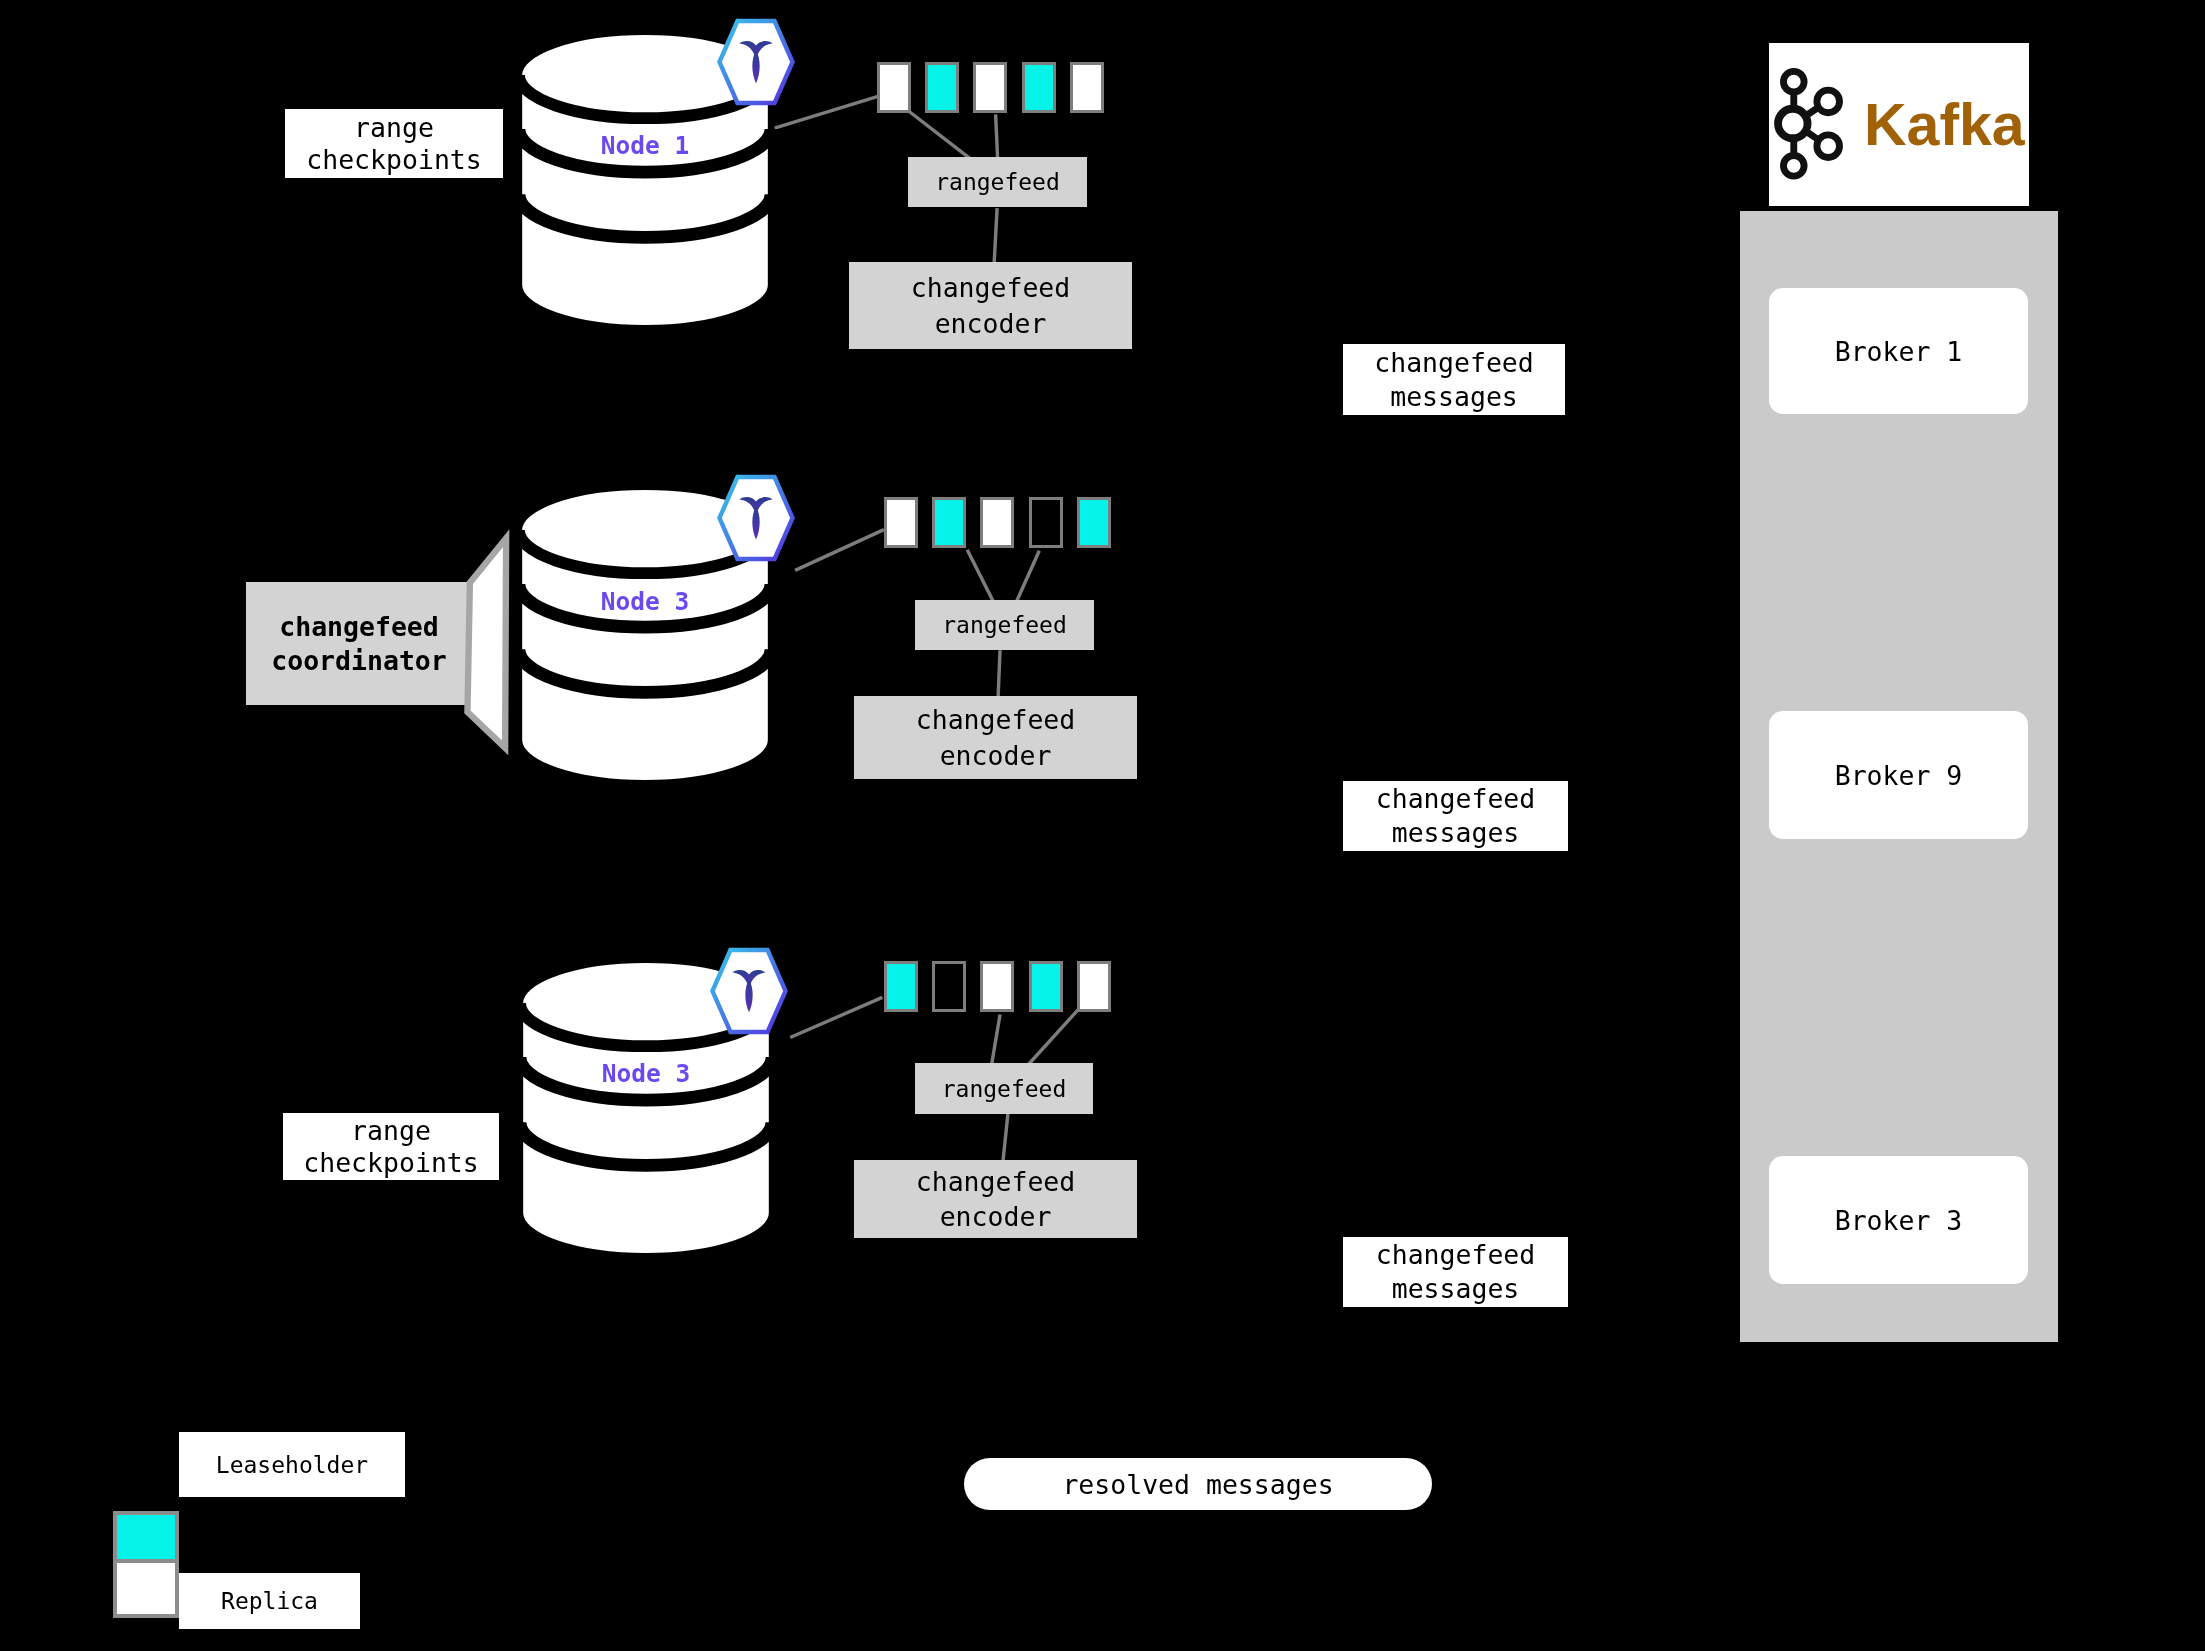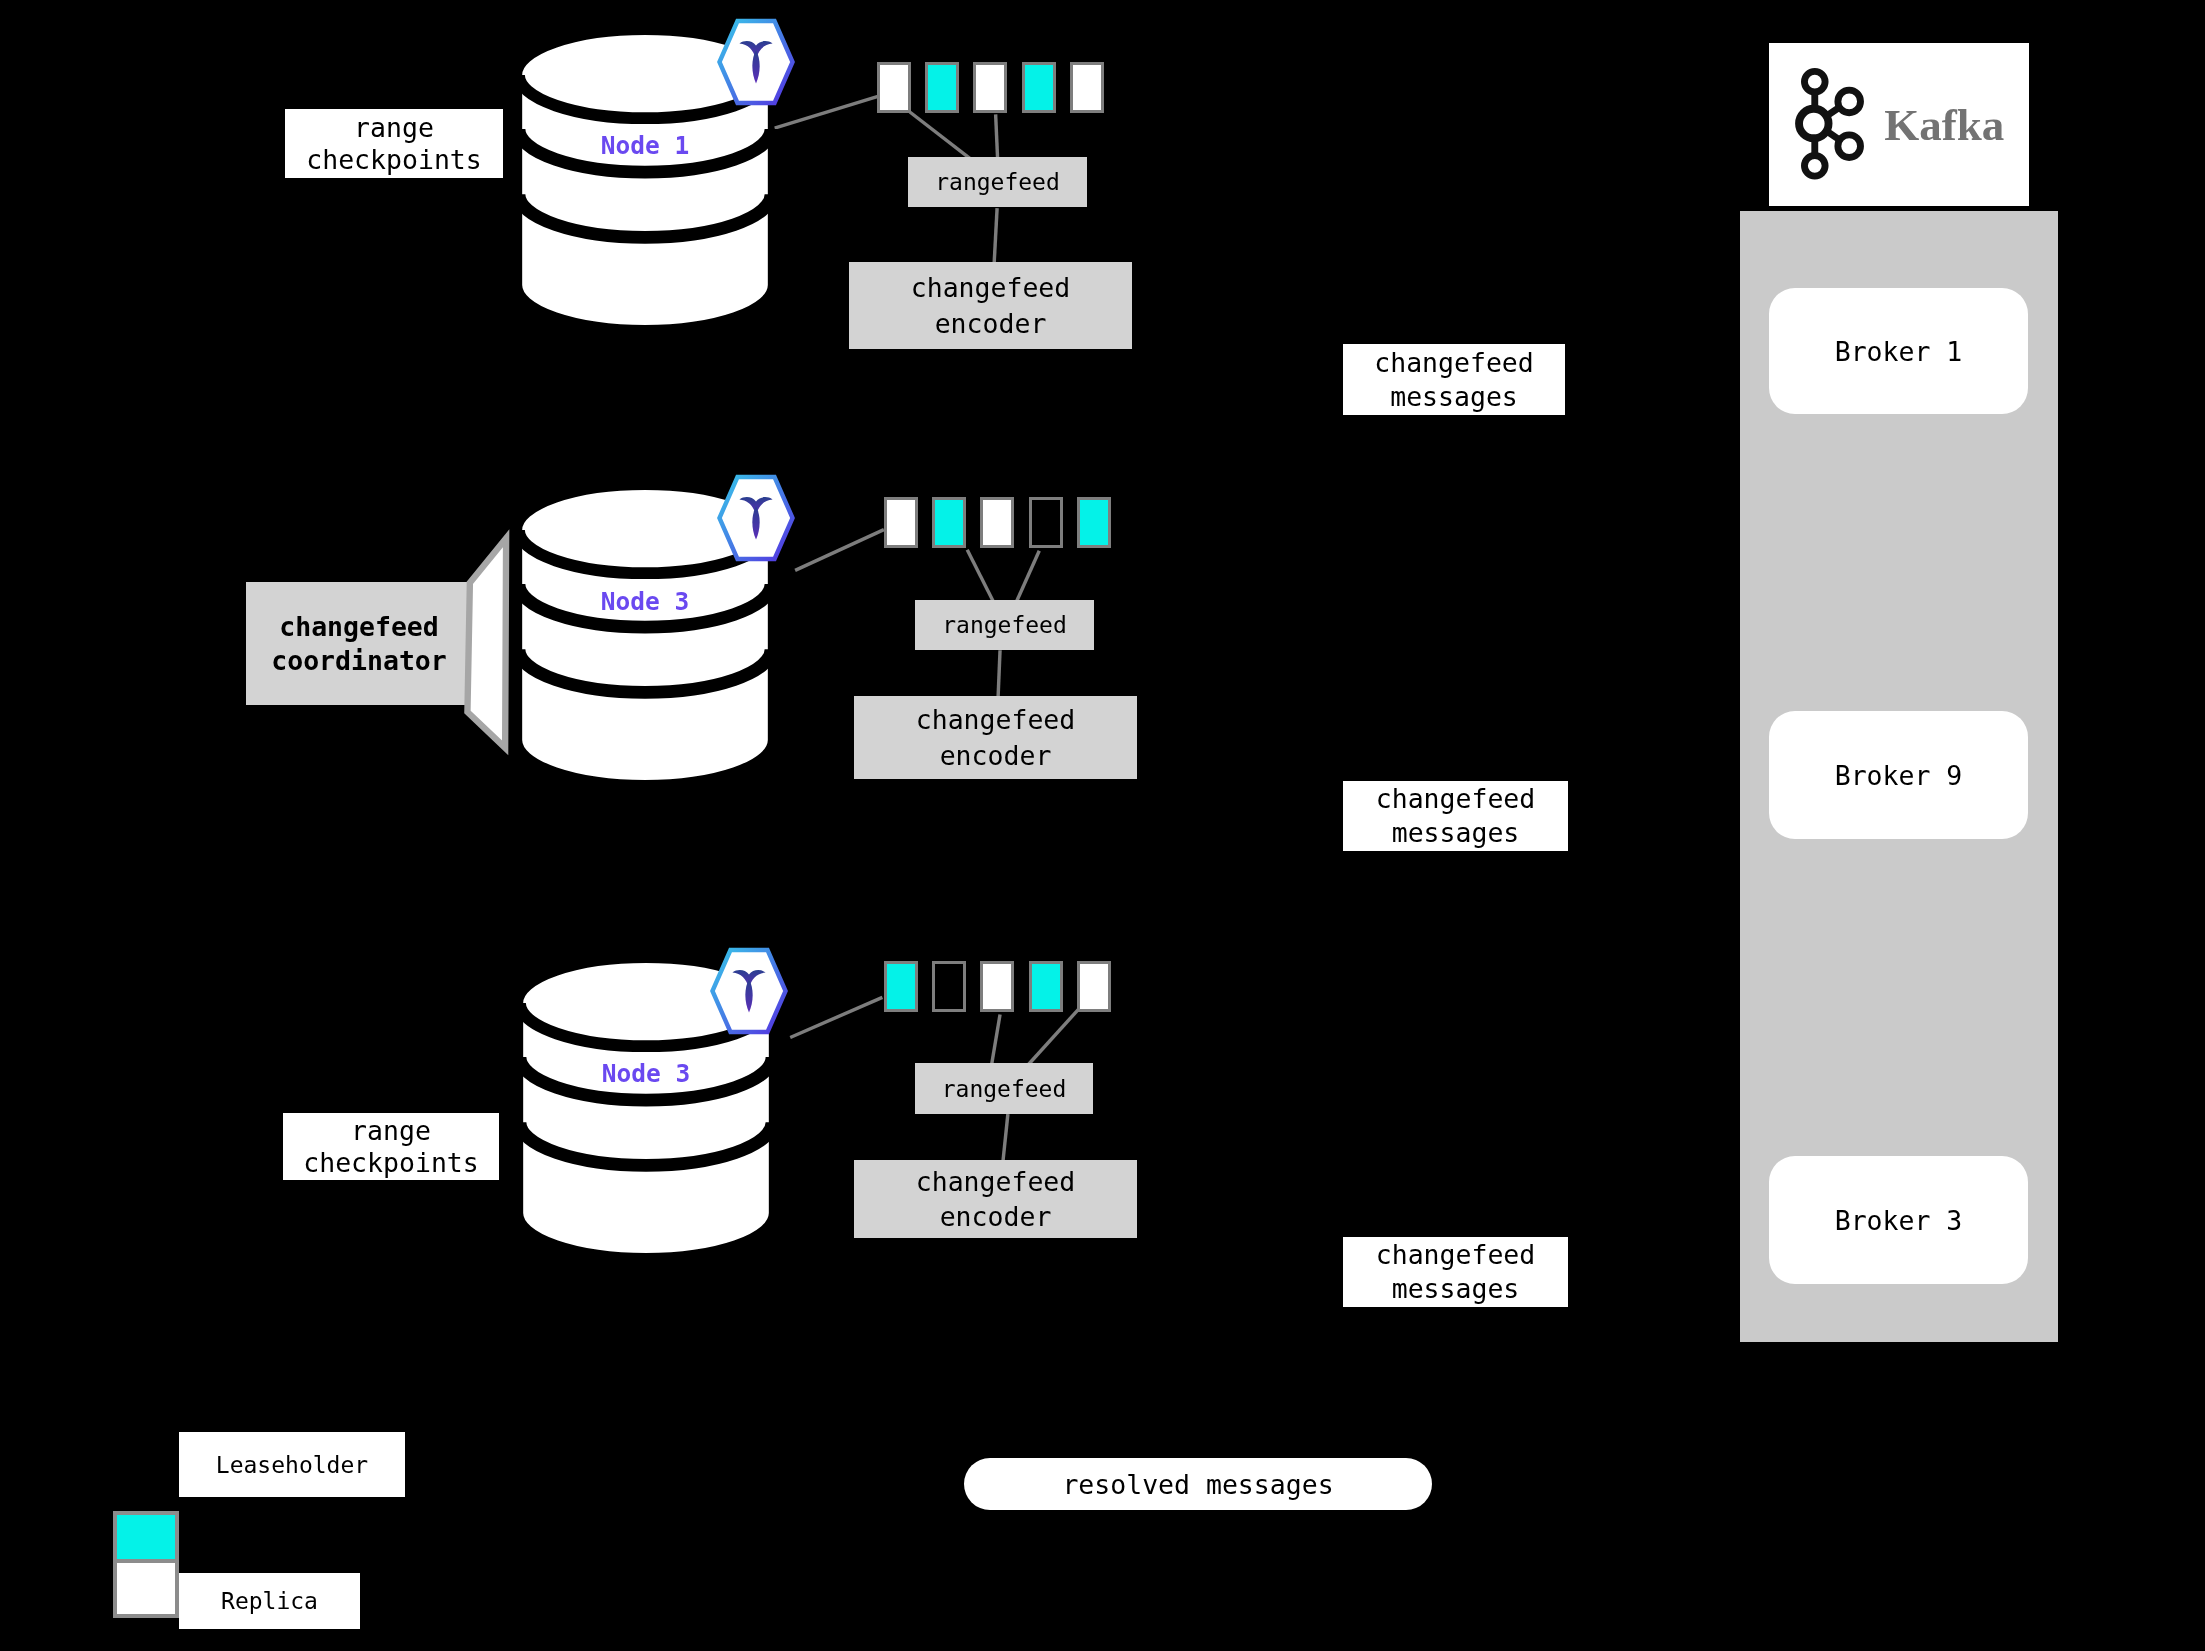--- a/index.html
+++ b/index.html
@@ -54,23 +54,23 @@
   #encoder2{left:854px;top:696px;width:283px;height:83px;line-height:36px;}
   #encoder3{left:854px;top:1160px;width:283px;height:78px;line-height:35px;}
   #messages1{left:1343px;top:344px;width:222px;height:71px;line-height:34px;}
   #messages2{left:1343px;top:781px;width:225px;height:70px;line-height:34px;}
   #messages3{left:1343px;top:1237px;width:225px;height:70px;line-height:34px;}
   
   #coordinator{left:246px;top:582px;width:226px;height:123px;font-weight:bold;font-size:26.5px;line-height:34px;}
   #coordFlag{left:451px;top:525px;width:74px;height:235px;overflow:visible;}
   
   #kafkaBox{left:1769px;top:43px;width:260px;height:163px;display:flex;align-items:center;justify-content:center;gap:16.7px;}
-  #kafkaTitle{font-family:Liberation Serif, serif;font-weight:bold;font-size:45px;color:#737373;}
+  #kafkaTitle{font-family:Liberation Sans, sans-serif;font-weight:bold;font-size:59px;color:#a16207;}
   #brokerContainer{left:1740px;top:211px;width:318px;height:1131px;background:var(--container-gray);}
-  .broker{width:259px;background:#fff;border-radius:26px;display:flex;align-items:center;justify-content:center;font-size:26.5px;}
+  .broker{width:259px;background:#fff;border-radius:14px;display:flex;align-items:center;justify-content:center;font-size:26.5px;}
   #broker1{left:1769px;top:288px;height:126px;}
   #broker2{left:1769px;top:711px;height:128px;}
   #broker3{left:1769px;top:1156px;height:128px;}
   
   #resolved{left:964px;top:1458px;width:468px;height:52px;border-radius:26.5px;font-size:26.5px;}
   
   .swatch{width:66px;border:4.9px solid #8c8c8c;}
   .swatch[data-kind="leaseholder"]{background:var(--leaseholder);}
   .swatch[data-kind="replica"]{background:var(--replica);}
   #swatch1{left:113px;top:1511px;height:53px;}

